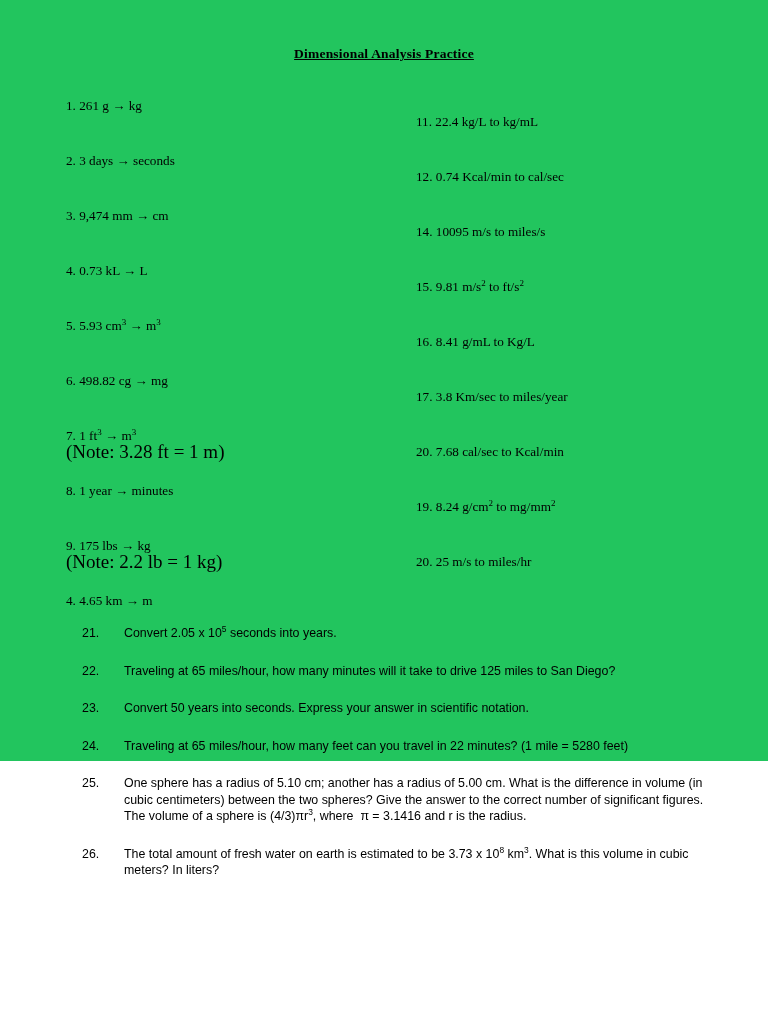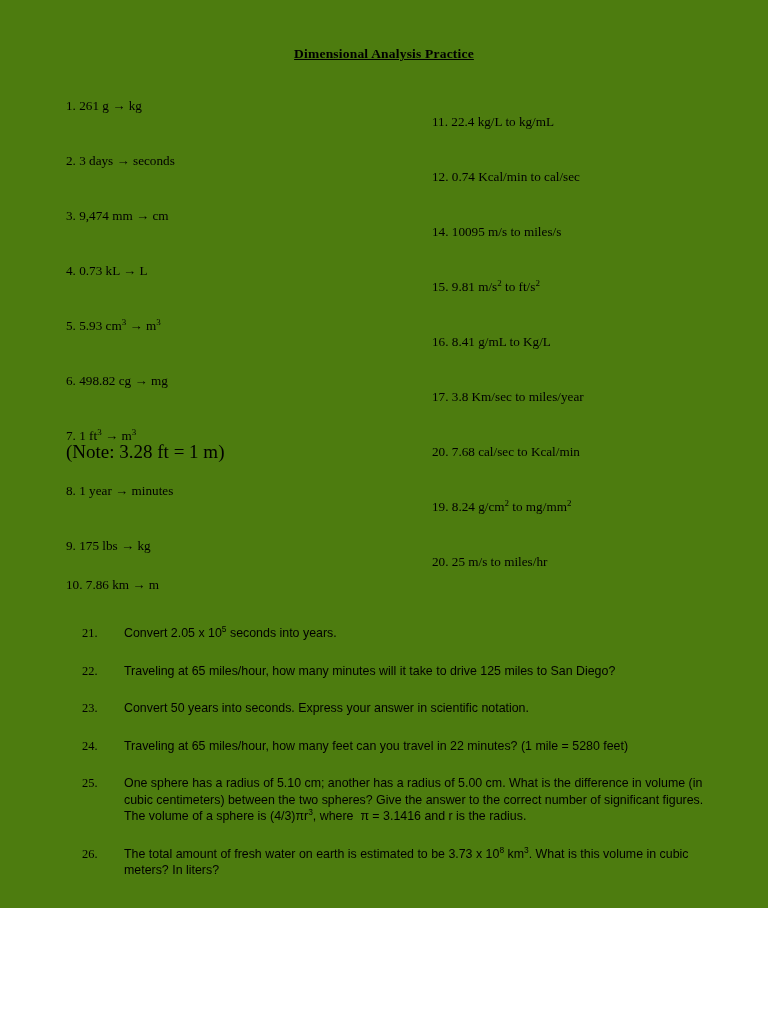--- a/index.html
+++ b/index.html
@@ -11,22 +11,22 @@
     width: 768px;
     height: 1024px;
     font-family: "Liberation Serif", serif;
     color: #000000;
     position: relative;
     overflow: hidden;
   }
   .page {
     position: relative;
     width: 768px;
-    height: 908px;
-    background: #4d7c0f;
+    height: 761px;
+    background: #22c55e;
   }
   .title {
     position: absolute;
     top: 46px;
     left: 0;
     width: 768px;
     text-align: center;
     font-family: "Liberation Serif", serif;
     font-weight: bold;
     font-size: 13.5px;
@@ -47,21 +47,20 @@
   }
   .item {
     font-family: "Liberation Serif", serif;
     font-size: 13.2px;
     line-height: 16px;
     margin-bottom: 39px;
     white-space: pre-wrap;
   }
   .col-right .item {
     margin-bottom: 39px;
-    margin-left: 16px;
   }
   .item .note {
     display: block;
     font-size: 19px;
     line-height: 16px;
   }
   .item-tight {
     margin-bottom: 23px;
   }
   sup {
@@ -82,21 +81,21 @@
     line-height: 16.5px;
     padding-left: 58px;
     margin-bottom: 21px;
   }
   .q .qnum {
     position: absolute;
     left: 16px;
     top: 0;
     width: 34px;
     text-align: left;
-    font-family: Liberation Serif, serif;
+    font-family: Liberation Sans, sans-serif;
     font-size: 12.4px;
   }
   .q .qtext {
     display: block;
   }
 </style>
 </head>
 <body>
 
 <div class="page">
@@ -105,22 +104,22 @@
 
   <div class="col-left">
       <div class="item"><span>1. 261 g → kg</span></div>
       <div class="item"><span>2. 3 days → seconds</span></div>
       <div class="item"><span>3. 9,474 mm → cm</span></div>
       <div class="item"><span>4. 0.73 kL → L</span></div>
       <div class="item"><span>5. 5.93 cm<sup>3</sup> → m<sup>3</sup></span></div>
       <div class="item"><span>6. 498.82 cg → mg</span></div>
       <div class="item item-tight"><span>7. 1 ft<sup>3</sup> → m<sup>3</sup></span><span class="note">(Note: 3.28 ft = 1 m)</span></div>
       <div class="item"><span>8. 1 year → minutes</span></div>
-      <div class="item item-tight"><span>9. 175 lbs → kg</span></div>
-      <div class="item"><span>10. 7.86 km → m</span></div>
+      <div class="item item-tight"><span>9. 175 lbs → kg</span><span class="note">(Note: 2.2 lb = 1 kg)</span></div>
+      <div class="item"><span>4. 4.65 km → m</span></div>
     </div>
 
   <div class="col-right">
       <div class="item"><span>11. 22.4 kg/L to kg/mL</span></div>
       <div class="item"><span>12. 0.74 Kcal/min to cal/sec</span></div>
       <div class="item"><span>14. 10095 m/s to miles/s</span></div>
       <div class="item"><span>15. 9.81 m/s<sup>2</sup> to ft/s<sup>2</sup></span></div>
       <div class="item"><span>16. 8.41 g/mL to Kg/L</span></div>
       <div class="item"><span>17. 3.8 Km/sec to miles/year</span></div>
       <div class="item"><span>20. 7.68 cal/sec to Kcal/min</span></div>

